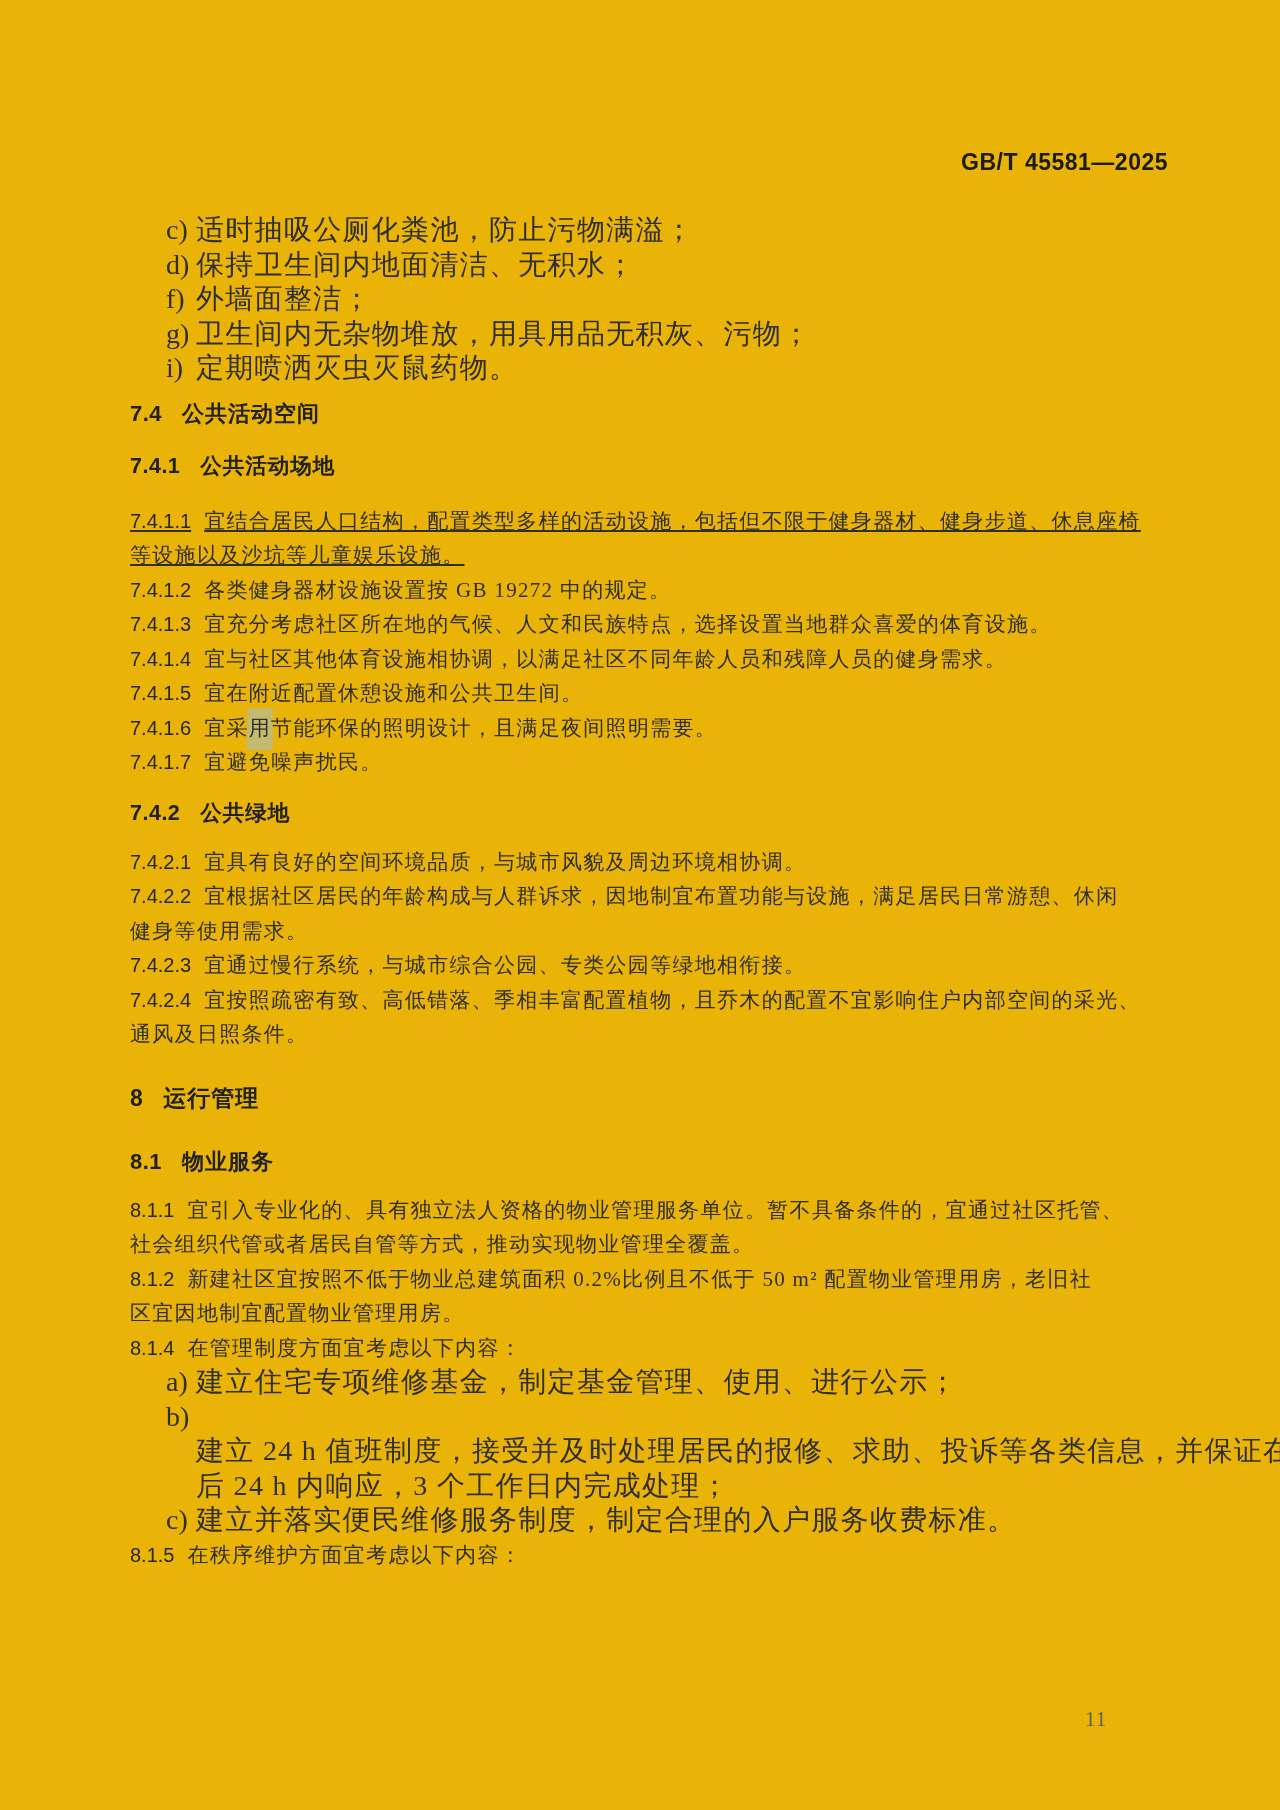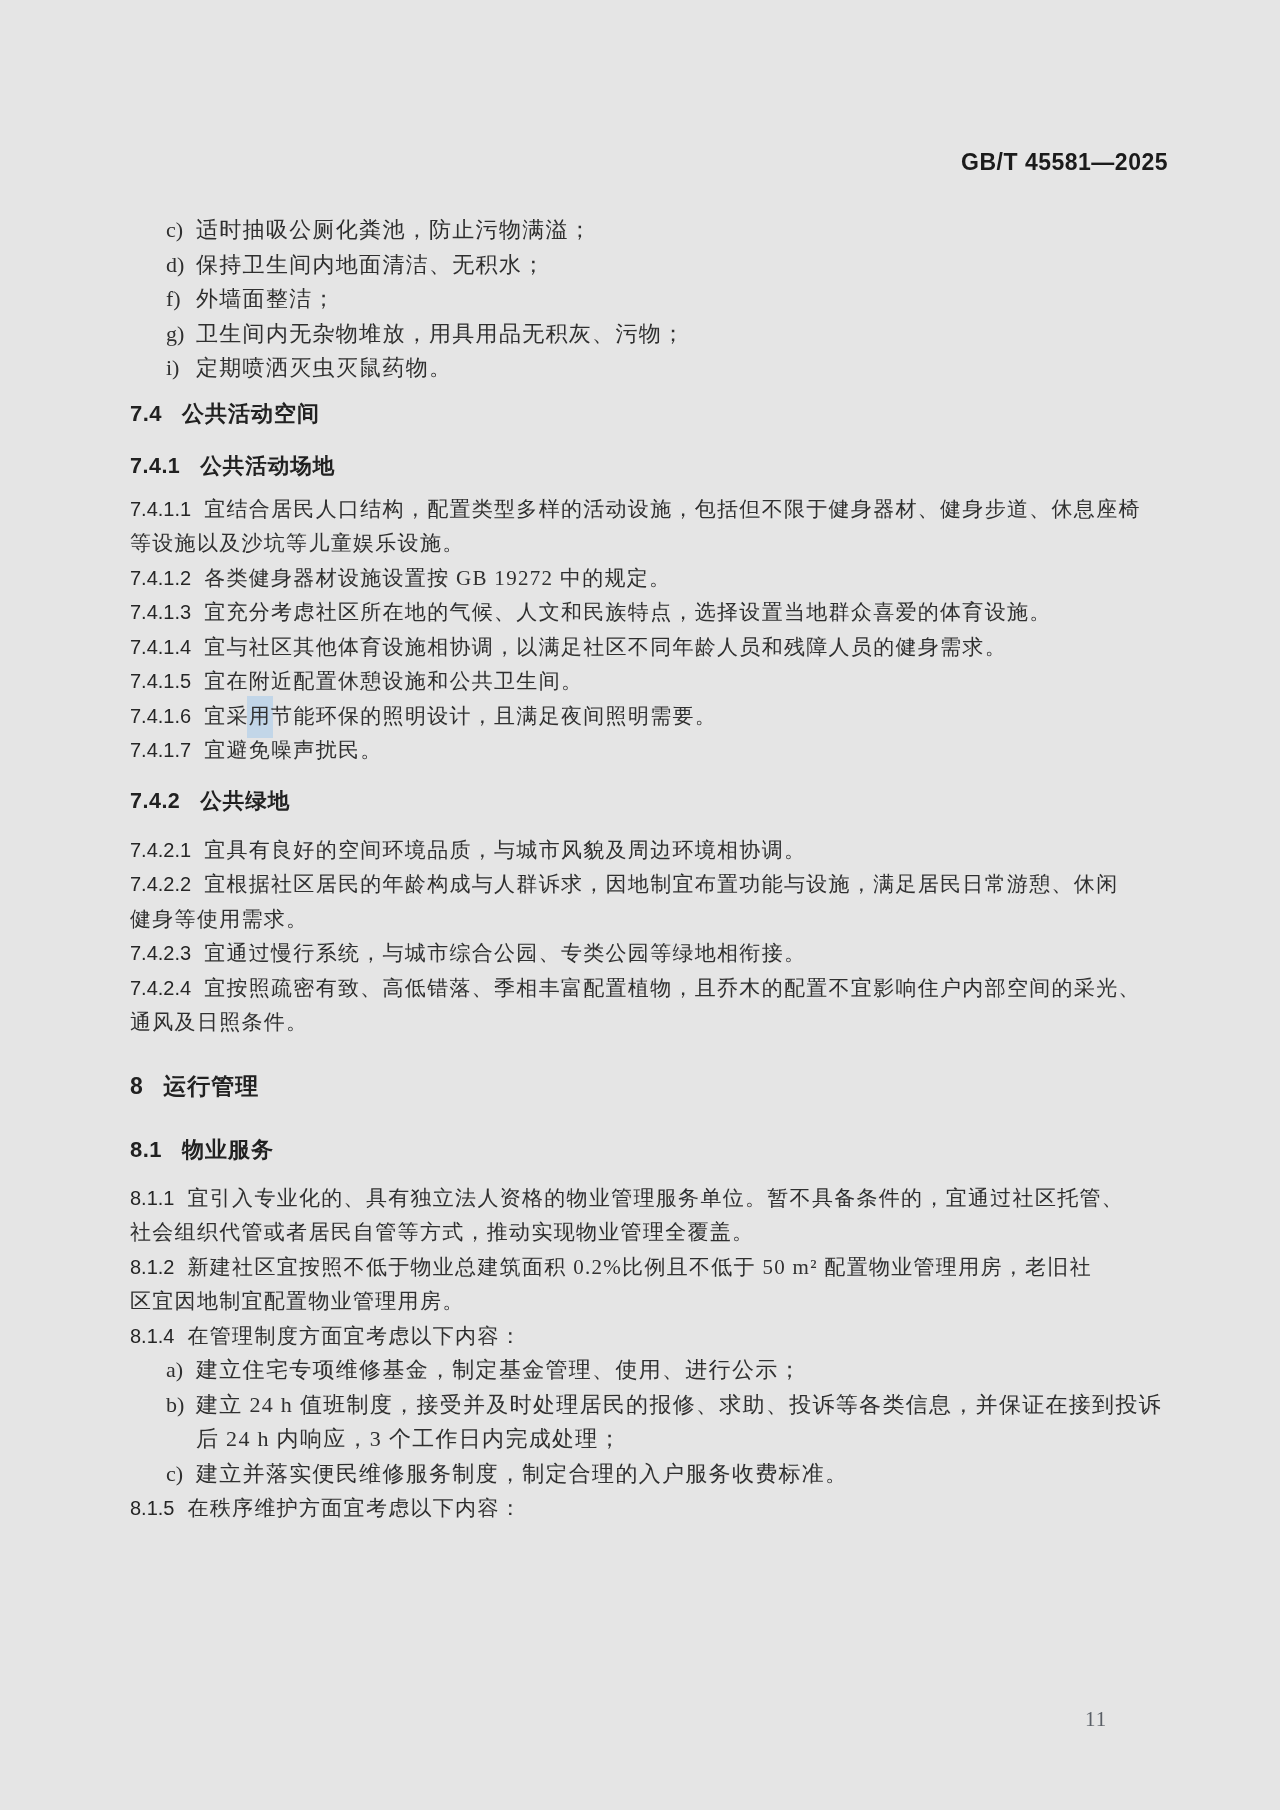--- a/index.html
+++ b/index.html
@@ -8,48 +8,48 @@
     background:#ffffff;
     font-family:"Liberation Serif","DejaVu Serif",serif;
     color:#2f2f2f;
   }
   .page{
     position:relative;
     width:1280px;height:1810px;
     box-sizing:border-box;
     padding:150px 112px 0 130px;
     overflow:hidden;
-    background:#e5e5e5;
+    background:#eab308;
   }
   
   .doc-header{text-align:right;line-height:25px;}
   .doc-code{
     font-family:"Liberation Sans","DejaVu Sans",sans-serif;
     font-weight:700;font-size:23px;letter-spacing:.5px;color:#1b1b1b;
   }
   
   .alpha-list{margin:0;}
   .checklist{margin-top:36px;}
-  .li{font-size:22px;line-height:34.5px;padding-left:66px;}
+  .li{font-size:28px;line-height:34.5px;padding-left:66px;}
   .li-marker{display:inline-block;width:30px;margin-left:-30px;}
   .li-body{white-space:pre;letter-spacing:1.3px;}
   
   .h{font-family:"Liberation Sans","DejaVu Sans",sans-serif;font-weight:700;color:#212121;margin:0;}
   .h-l1{font-size:23px;line-height:36px;margin-top:28px;}
   .h-l2{font-size:22px;line-height:35px;}
   .h-l3{font-size:21.5px;line-height:35px;}
   .mt14{margin-top:10px;}
   .mt16{margin-top:16px;}
   .mt18{margin-top:18px;}
   .mt28{margin-top:28px;}
   .h-num{margin-right:20px;letter-spacing:.5px;}
   .h-title{letter-spacing:1px;}
   
   .clause{margin:0;font-size:21px;line-height:34.5px;}
-  .clause.first{margin-top:8px;}
+  .clause.first{margin-top:20px;text-decoration:underline;}
   .clause.after-h{margin-top:14px;}
   .c-num{
     font-family:"Liberation Sans","DejaVu Sans",sans-serif;
     font-size:20px;margin-right:13px;color:#262626;
   }
   .c-body{white-space:pre;letter-spacing:1.3px;}
   
   .hl{
     background:rgba(150,196,236,.45);
     padding:8px 2px 10px;margin:0 -2px;

